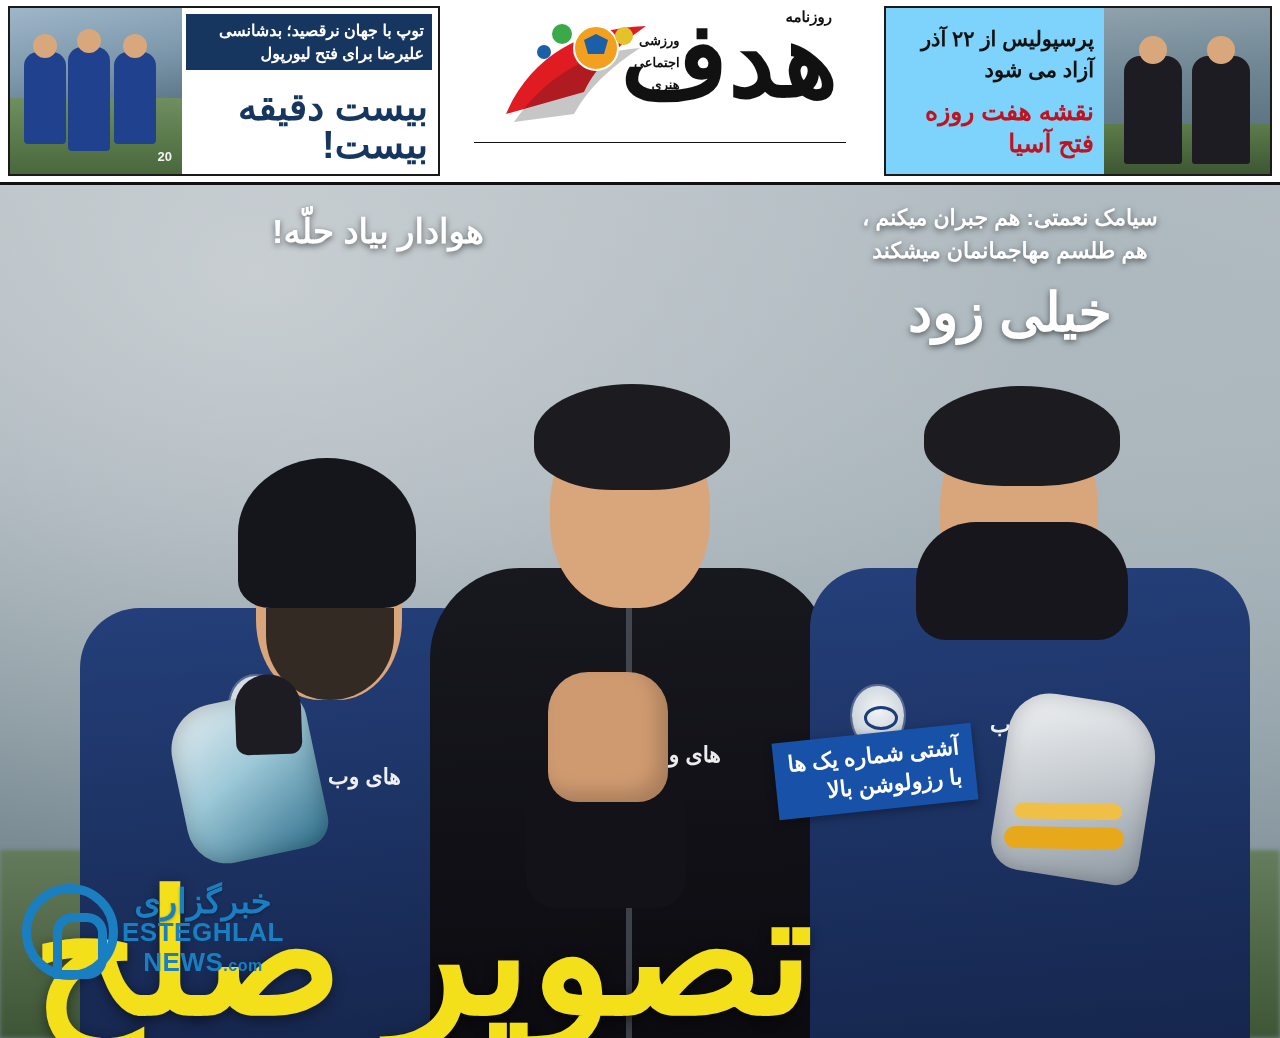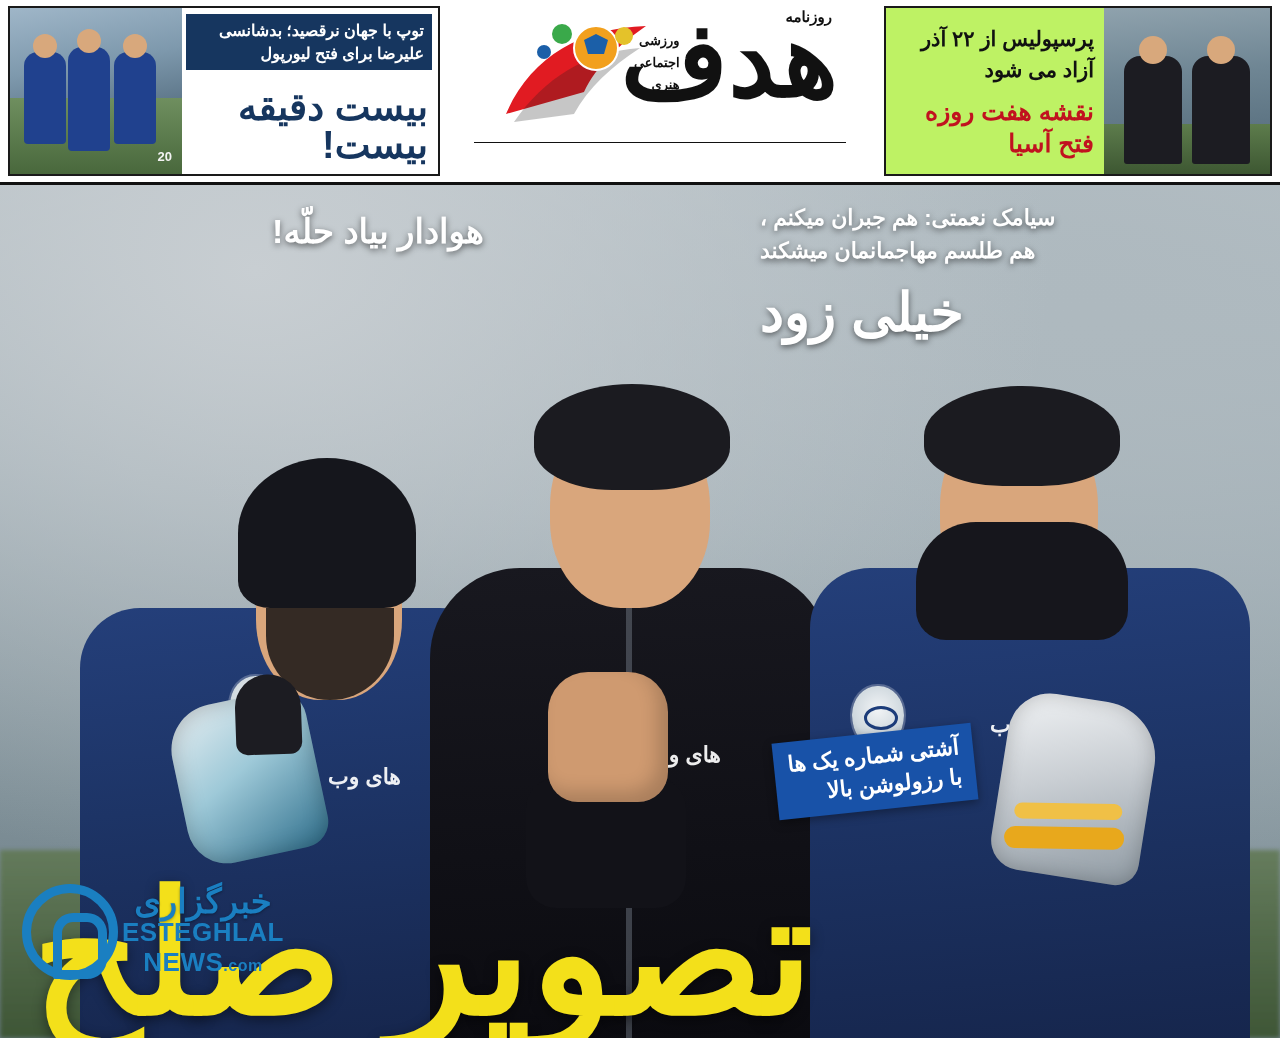--- a/index.html
+++ b/index.html
@@ -150,21 +150,21 @@
   }
 
   
   .teaser-right {
     position: absolute;
     top: 6px; left: 884px;
     width: 388px; height: 170px;
     border: 2px solid #1a1a1a;
     display: flex;
     flex-direction: row;
-    background: #bef264;
+    background: #7dd3fc;
     overflow: hidden;
   }
   .teaser-right .ph {
     width: 166px; height: 100%;
     position: relative; overflow: hidden;
     background: linear-gradient(175deg,#8fa2ad 0%, #6f8694 40%, #4f6676 100%);
   }
   .teaser-right .ph .turf {
     position: absolute; left:0; right:0; bottom:0; height: 30%;
     background: linear-gradient(180deg,#5d7c4c 0%, #3d5732 100%);
@@ -363,21 +363,21 @@
     color: #ffffff;
     text-shadow: 0 2px 6px rgba(0,0,0,.55);
   }
   .top-left-cap .l1 { font-size: 27px; font-weight: bold; line-height: 1.25; }
   .top-left-cap .l2 { font-size: 34px; font-weight: bold; line-height: 1.3; padding-top: 8px; }
 
   .top-right-cap {
     position: absolute;
     top: 16px; left: 760px;
     width: 500px;
-    text-align: left;
+    text-align: center;
     direction: rtl;
     color: #ffffff;
     text-shadow: 0 2px 6px rgba(0,0,0,.55);
   }
   .top-right-cap .r1 { font-size: 22px; font-weight: bold; line-height: 1.5; }
   .top-right-cap .r2 {
     font-size: 54px; font-weight: bold; line-height: 1.1; padding-top: 16px;
     letter-spacing: -2px;
   }
 

